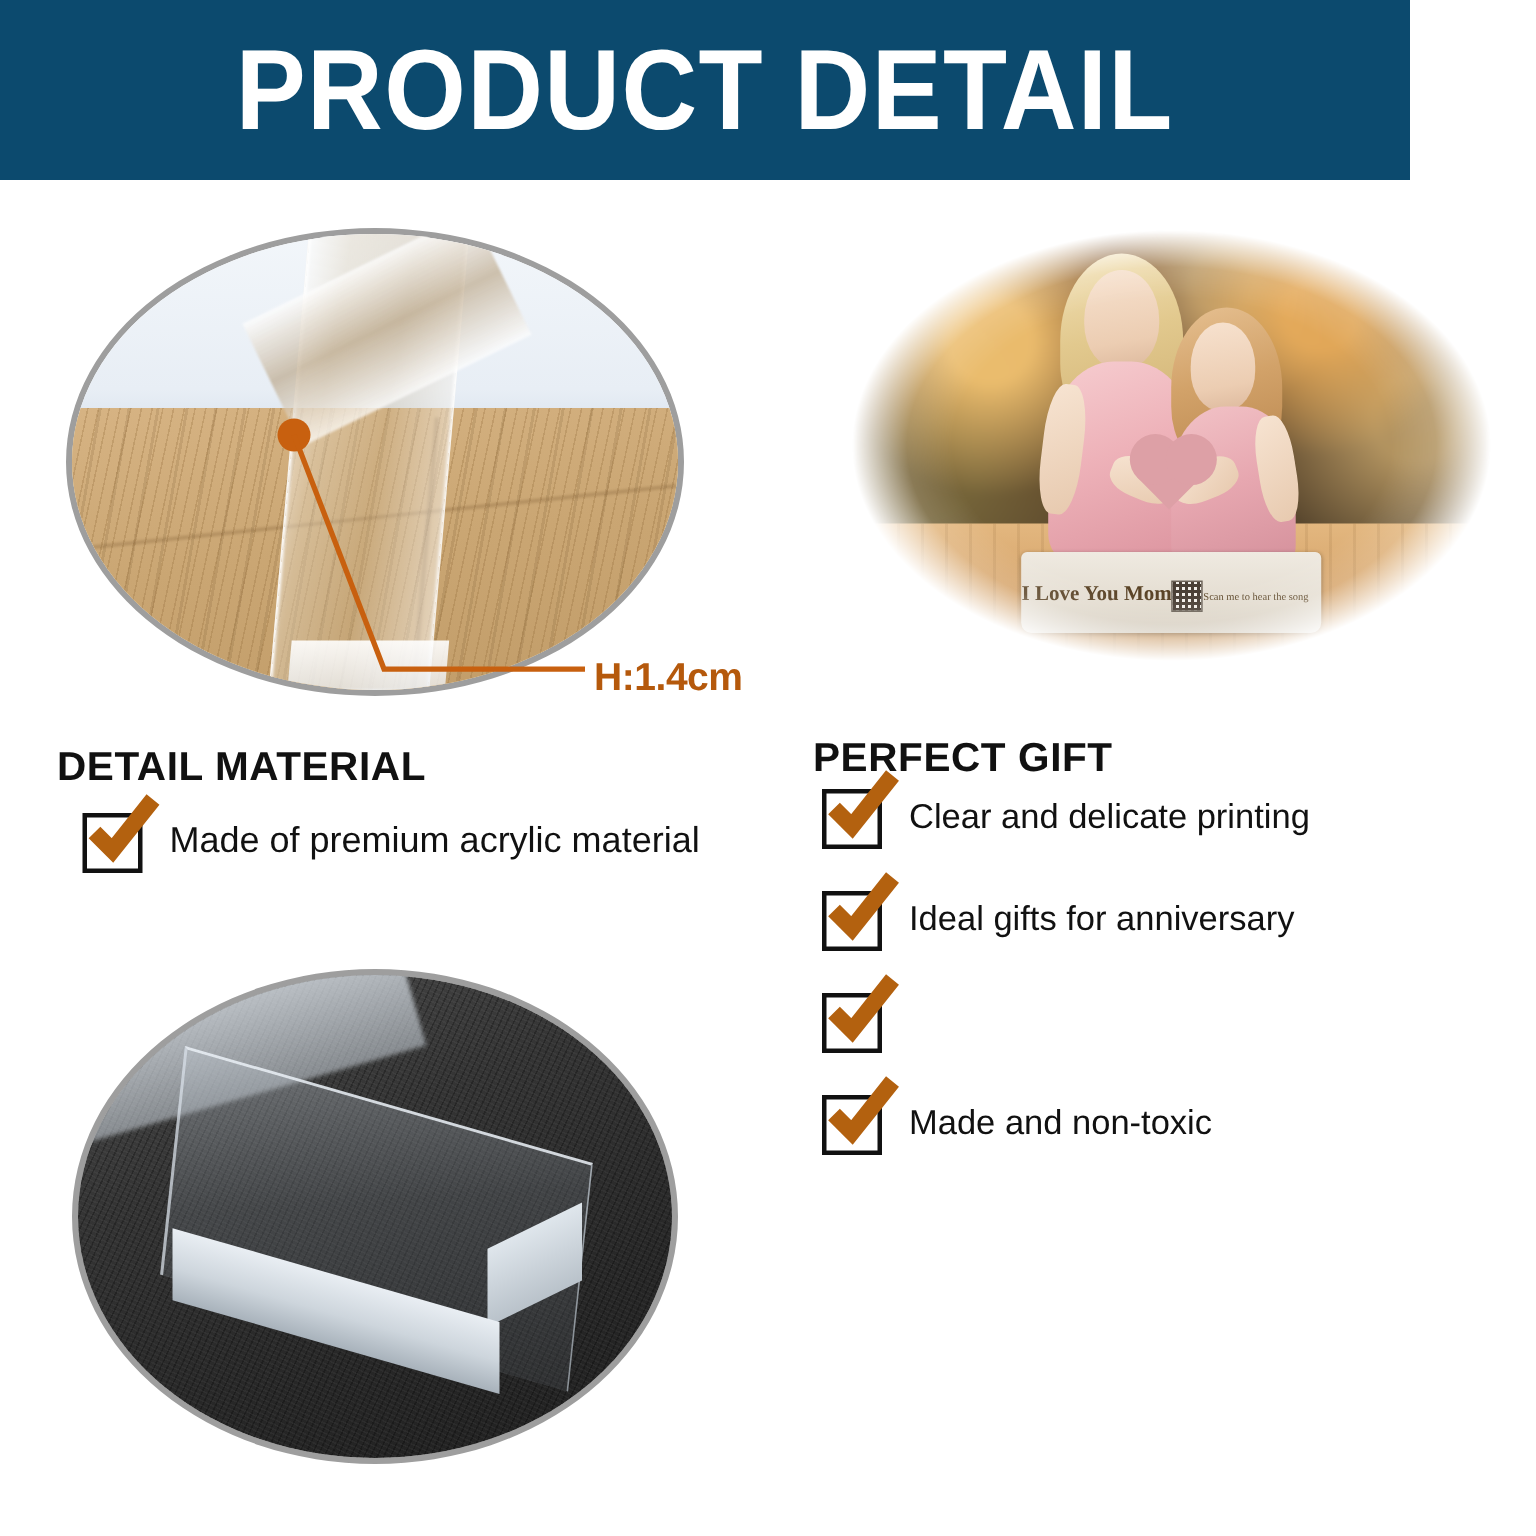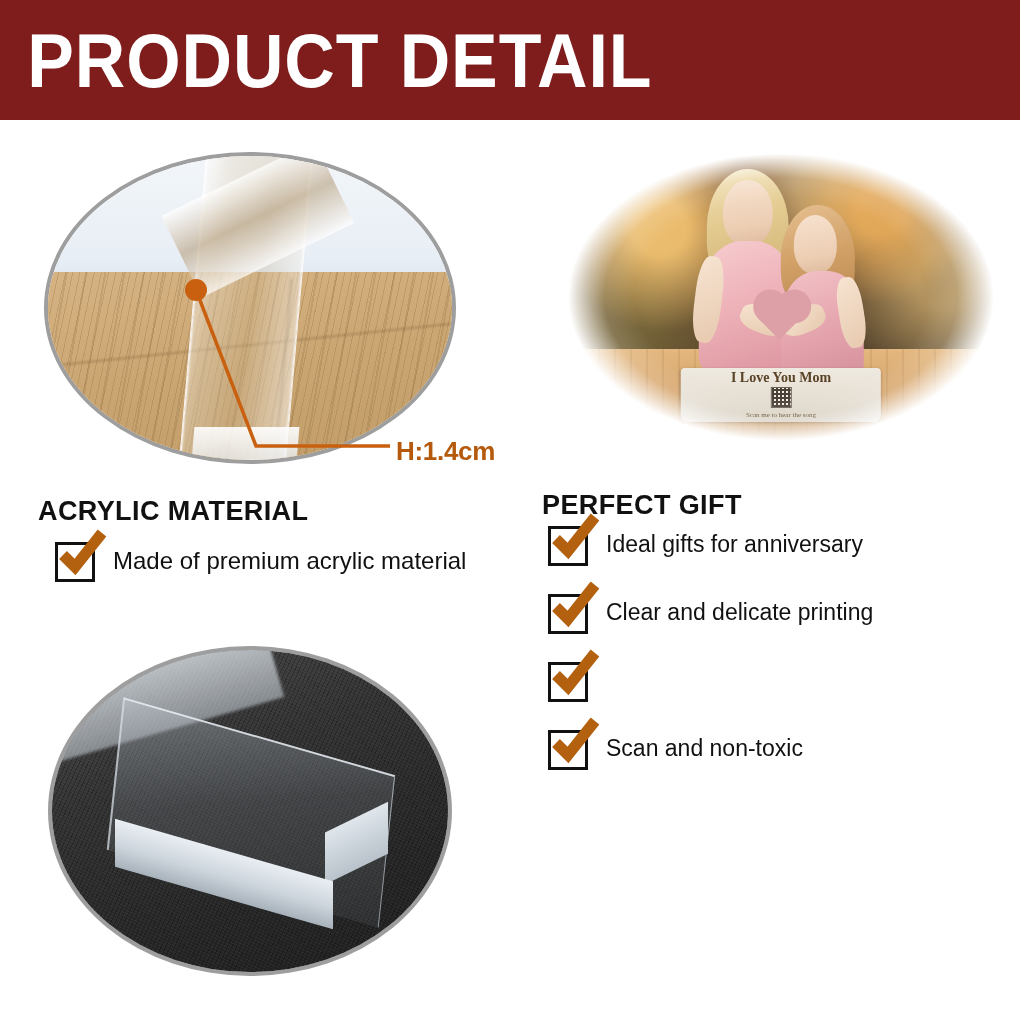--- a/index.html
+++ b/index.html
@@ -13,26 +13,26 @@
     font-family: "Liberation Sans", sans-serif;
     overflow: hidden;
     position: relative;
   }
 
   
   .header-band {
     position: absolute;
     left: 0;
     top: 0;
-    width: 1020px;
+    width: 940px;
     height: 120px;
-    background: #7f1d1d;
+    background: #0c4a6e;
     display: flex;
     align-items: center;
-    justify-content: flex-start;
+    justify-content: center;
   }
   .header-title {
     color: #ffffff;
     font-family: "Liberation Sans Narrow", "Liberation Sans", sans-serif;
     font-weight: bold;
     font-size: 76px;
     letter-spacing: 1px;
     line-height: 1;
     transform: scaleX(0.92);
     transform-origin: center;
@@ -225,21 +225,20 @@
     position: absolute;
     left: 50%;
     bottom: 1%;
     transform: translateX(-50%);
     width: 200px;
     height: 54px;
     background: linear-gradient(180deg, #efeae1 0%, #e4ddd1 60%, #d6cec0 100%);
     border-radius: 4px 4px 7px 7px;
     box-shadow: 0 1px 3px rgba(0,0,0,0.3);
     display: flex;
-    flex-direction: column;
     align-items: center;
     justify-content: flex-start;
     padding-top: 3px;
     box-sizing: border-box;
   }
   .plaque-title {
     font-family: "Liberation Serif", serif;
     font-weight: bold;
     font-size: 14px;
     color: #5a4326;
@@ -447,21 +446,21 @@
 
 <div class="oval oval-bordered" id="oval-acrylic-block">
   <div class="slate-bg">
     <div class="slate-highlight"></div>
     <div class="block-top"></div>
     <div class="block-side"></div>
     <div class="block-front"></div>
   </div>
 </div>
 
-<div class="section-heading" id="heading-acrylic-material">ACRYLIC MATERIAL</div>
+<div class="section-heading" id="heading-acrylic-material">DETAIL MATERIAL</div>
 
 <div class="feature-list" id="list-acrylic-material">
   <div class="feature-item">
     <div class="checkbox">
       <svg viewBox="0 0 50 50">
         <path d="M7 24 L19 36 L46 2" fill="none" stroke="#b3610f" stroke-width="11" stroke-linecap="butt" stroke-linejoin="miter"></path>
       </svg>
     </div>
     <div class="feature-text">Made of premium acrylic material</div>
   </div>
@@ -471,42 +470,42 @@
 
 <div class="feature-list" id="list-perfect-gift">
 
 
   <div class="feature-item">
     <div class="checkbox">
       <svg viewBox="0 0 50 50">
         <path d="M7 24 L19 36 L46 2" fill="none" stroke="#b3610f" stroke-width="11" stroke-linecap="butt" stroke-linejoin="miter"></path>
       </svg>
     </div>
-    <div class="feature-text">Ideal gifts for anniversary</div>
+    <div class="feature-text">Clear and delicate printing</div>
   </div>
 
   <div class="feature-item">
     <div class="checkbox">
       <svg viewBox="0 0 50 50">
         <path d="M7 24 L19 36 L46 2" fill="none" stroke="#b3610f" stroke-width="11" stroke-linecap="butt" stroke-linejoin="miter"></path>
       </svg>
     </div>
-    <div class="feature-text">Clear and delicate printing</div>
+    <div class="feature-text">Ideal gifts for anniversary</div>
   </div>
 
   <div class="feature-item">
     <div class="checkbox">
       <svg viewBox="0 0 50 50">
         <path d="M7 24 L19 36 L46 2" fill="none" stroke="#b3610f" stroke-width="11" stroke-linecap="butt" stroke-linejoin="miter"></path>
       </svg>
     </div>
   </div>
 
   <div class="feature-item">
     <div class="checkbox">
       <svg viewBox="0 0 50 50">
         <path d="M7 24 L19 36 L46 2" fill="none" stroke="#b3610f" stroke-width="11" stroke-linecap="butt" stroke-linejoin="miter"></path>
       </svg>
     </div>
-    <div class="feature-text">Scan and non-toxic</div>
+    <div class="feature-text">Made and non-toxic</div>
   </div>
 
 </div>
 
 </body></html>

